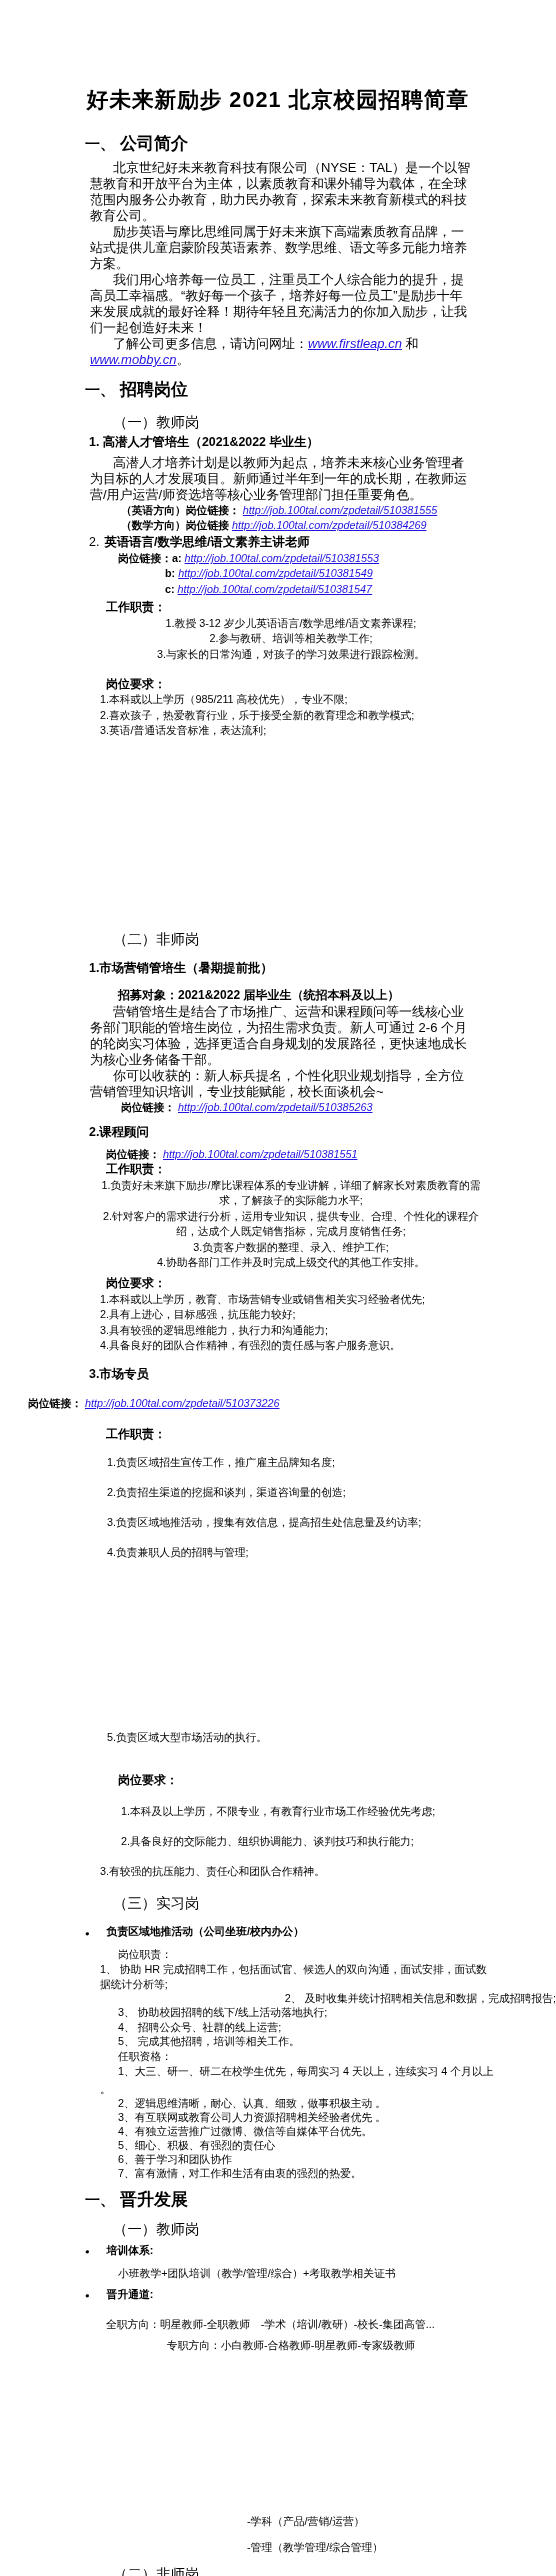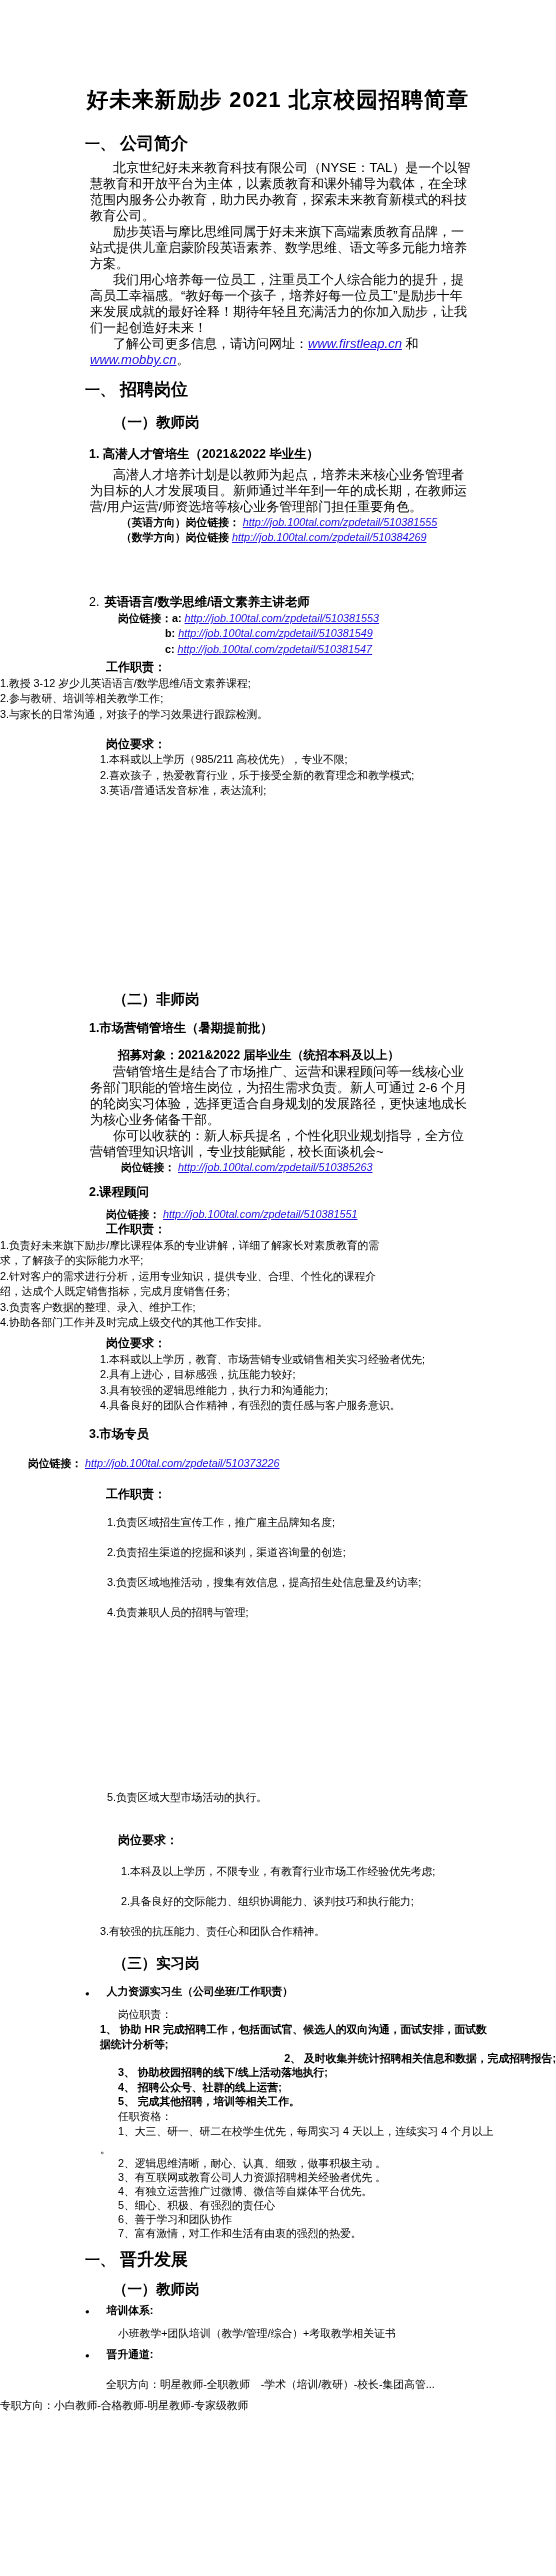--- a/index.html
+++ b/index.html
@@ -5,30 +5,30 @@
   html,body { margin:0; padding:0; background:#ffffff; }
   .page {
     position:relative; width:556px; height:3936px; margin:0 auto;
     background:#ffffff; color:#000;
     font-family:"Liberation Sans","DejaVu Sans",sans-serif;
     overflow:hidden;
   }
   .title { padding-top:85px; text-align:center; font-size:21.6px; font-weight:bold; letter-spacing:1px; }
   .h1 { display:flex; align-items:baseline; padding-left:85px; font-size:17px; font-weight:bold; }
   .h1 .num { width:35px; font-size:15px; font-weight:bold; }
-  .h2 { margin-left:113px; font-size:14.4px; font-weight:bold; }
-  .h3 { margin-left:89px; font-size:12.4px; font-weight:bold;margin-top:48px; }
+  .h2 { margin-left:113px; font-size:14.4px; font-weight:normal; }
+  .h3 { margin-left:89px; font-size:12.4px; font-weight:bold; }
   .h3 .n { font-weight:normal; margin-right:5.2px; }
   .para { margin-left:90px; width:384px; font-size:13px; line-height:16px; text-indent:23px; }
   .line { font-size:10.8px; line-height:15.5px; }
   .lh31 { line-height:16px; }
   .b { font-weight:bold; }
   .f23 { font-size:12px; }
   .i165 { margin-left:107px; }
-  .i185 { width:392px; }
+  .i185 { margin-left:95px; width:392px;text-align:center; }
   .i195 { margin-left:100px; width:392px; }
   .i205 { margin-left:106px; }
   .i230 { margin-left:118px; }
   .i235 { margin-left:121px; }
   .i320 { margin-left:165px; }
   .i480 { margin-left:247px; }
   a.link { color:#2012e0; text-decoration:underline; cursor:pointer;font-style:italic; }
   .bl { display:flex; margin-left:85px; font-size:10.8px; line-height:15.5px; }
   .bl .dot { width:21.6px; font-size:7.7px; padding-top:1.5px; }
   .loose > div { margin-bottom:14.4px; }
@@ -54,21 +54,21 @@
     <a class="link">www.mobby.cn</a><span>。</span>
   </div>
 
   <div class="h1" style="margin-top:10.3px;">
     <span class="num">一、</span>
     <span>招聘岗位</span>
   </div>
 
   <div class="h2" style="margin-top:11.3px;">（一）教师岗</div>
 
-  <div class="h3" style="margin-top:14px;">1. 高潜人才管培生（2021&amp;2022 毕业生）</div>
+  <div class="h3" style="margin-top:2px;">1. 高潜人才管培生（2021&amp;2022 毕业生）</div>
   <div class="para" style="margin-top:4.1px;">高潜人才培养计划是以教师为起点，培养未来核心业务管理者为目标的人才发展项目。新师通过半年到一年的成长期，在教师运营/用户运营/师资选培等核心业务管理部门担任重要角色。</div>
   <div class="line i235">
     <span class="b">（英语方向）岗位链接：</span>
     <a class="link">http://job.100tal.com/zpdetail/510381555</a>
   </div>
   <div class="line i235">
     <span class="b">（数学方向）岗位链接</span>
     <a class="link">http://job.100tal.com/zpdetail/510384269</a>
   </div>
 
@@ -149,24 +149,24 @@
   <div class="line i230 b f23" style="margin-top:28px;">岗位要求：</div>
   <div class="loose" style="margin-top:15.5px;">
     <div class="line i235">1.本科及以上学历，不限专业，有教育行业市场工作经验优先考虑;</div>
     <div class="line i235">2.具备良好的交际能力、组织协调能力、谈判技巧和执行能力;</div>
     <div class="line i195">3.有较强的抗压能力、责任心和团队合作精神。</div>
   </div>
 
   <div class="h2" style="margin-top:11.3px;">（三）实习岗</div>
   <div class="bl b f23" style="margin-top:11.3px;">
     <span class="dot">●</span>
-    <span>人力资源实习生（公司坐班/工作职责）</span>
+    <span>负责区域地推活动（公司坐班/校内办公）</span>
   </div>
   <div class="line i230" style="margin-top:5.2px;">岗位职责：</div>
-  <div style="line-height:14.4px;font-weight:bold;">
+  <div style="line-height:14.4px;">
     <div class="line i195 lh31" style="line-height:14.4px;">1、 协助 HR 完成招聘工作，包括面试官、候选人的双向沟通，面试安排，面试数据统计分析等;</div>
     <div class="line i230" style="line-height:14.4px;text-align:right;">2、 及时收集并统计招聘相关信息和数据，完成招聘报告;</div>
     <div class="line i230" style="line-height:14.4px;">3、 协助校园招聘的线下/线上活动落地执行;</div>
     <div class="line i230" style="line-height:14.4px;">4、 招聘公众号、社群的线上运营;</div>
     <div class="line i230" style="line-height:14.4px;">5、 完成其他招聘，培训等相关工作。</div>
   </div>
   <div class="line i230">任职资格：</div>
   <div>
     <div class="line i230" style="line-height:14px;">1、大三、研一、研二在校学生优先，每周实习 4 天以上，连续实习 4 个月以上</div>
     <div class="line i195" style="line-height:14px;margin-top:4.1px;">。</div>

